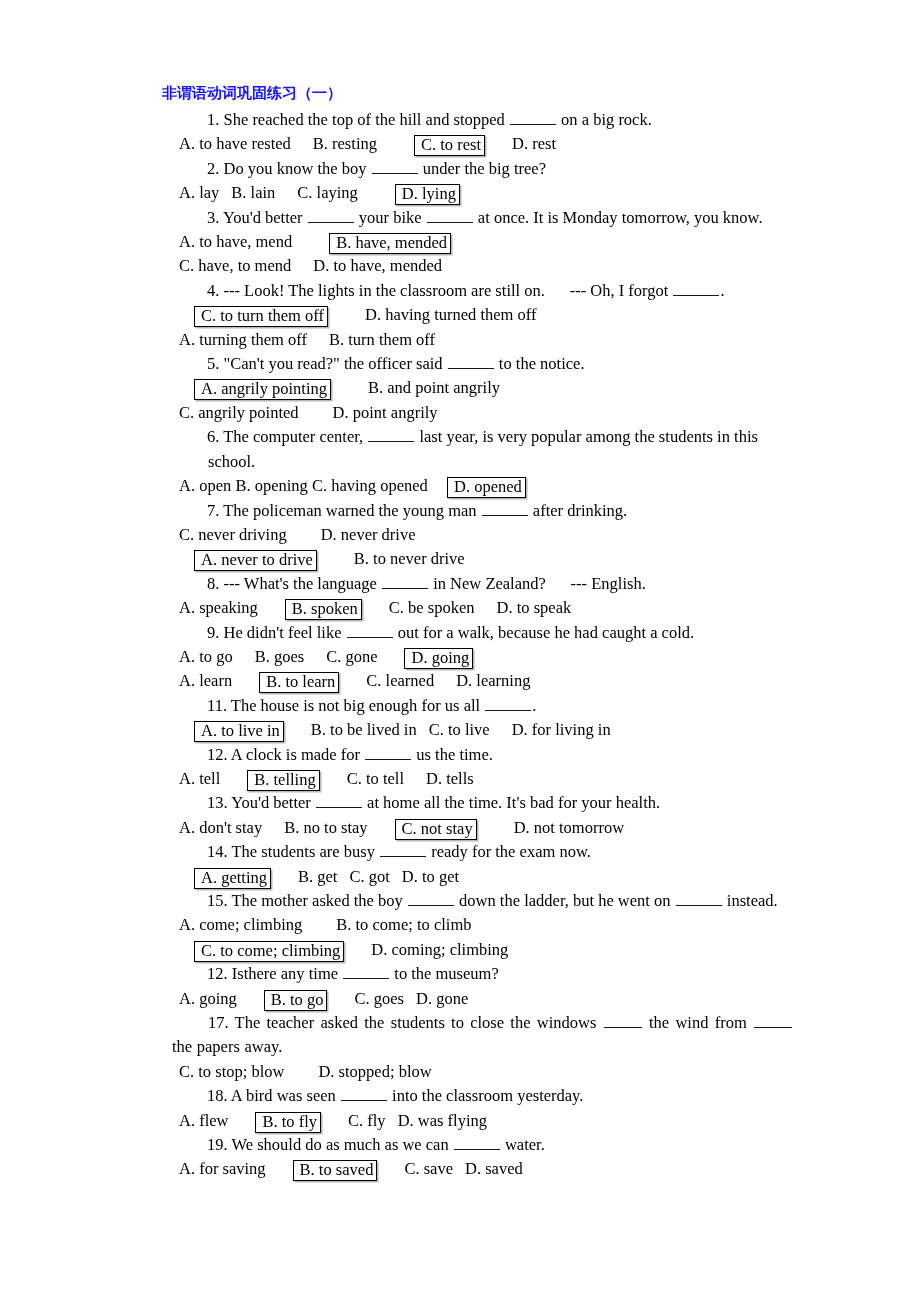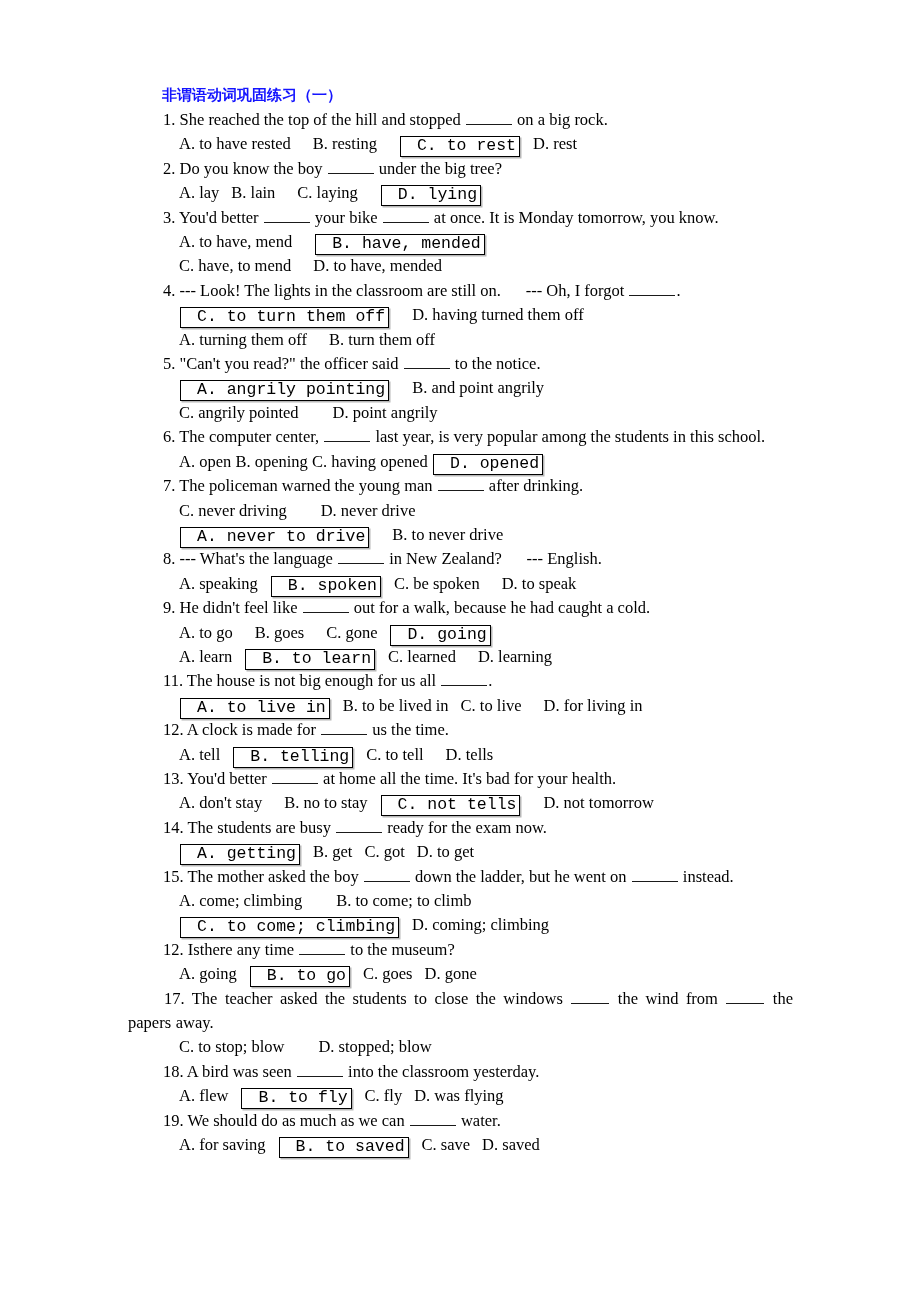--- a/index.html
+++ b/index.html
@@ -26,21 +26,21 @@
   }
   .content {
     position: absolute;
     left: 128px;
     top: 84px;
     width: 665px;
   }
 
   
   .doc-title {
-    font-family: Liberation Serif, serif;
+    font-family: Liberation Mono, monospace;
     font-weight: bold;
     font-size: 15px;
     color: #1414ff;
     line-height: 22px;
     margin: 0 0 2px 34px;
     letter-spacing: 0px;
     white-space: nowrap;
   }
 
   
@@ -48,20 +48,21 @@
 
   .line {
     font-size: 16.5px;
     line-height: 24.4px;
     margin: 0;
     white-space: pre-wrap;
   }
   .q-line {
     padding-left: 36px;
     text-indent: -1px;
+    margin-left: 44px;
   }
   .opt-line {
     padding-left: 51px;
   }
   
   .q-line.wrap {
     padding-left: 0;
     text-indent: 36px;
     text-align: justify;
     text-align-last: left;
@@ -78,26 +79,25 @@
     margin: 0 1px;
   }
   .blank.w1 { width: 46px; }
   .blank.w3 { width: 38px; }
 
   
   .boxed {
     display: inline-block;
     border: 1px solid #000000;
     box-shadow: 1.5px 1.5px 0 0 #b8b8b8;
-    padding: 0px 3px 1px 16px;
-    margin: 0 1px;
+    padding: 0px 3px 1px 6px;
+    margin: 0 15px;
     line-height: 18px;
     position: relative;
     top: 1px;
-    font-family: Liberation Mono, monospace;
   }
 
   .gap-s { display: inline-block; width: 12px; }
   .gap-m { display: inline-block; width: 22px; }
   .gap-l { display: inline-block; width: 34px; }
 </style>
 </head>
 <body>
 
 <div class="page">
@@ -152,21 +152,21 @@
         <div class="q-block">
           <div class="line q-line"><span>11.</span> <span>The house is not big enough for us all</span> <span class="blank w1"></span><span>.</span></div>
           <div class="line opt-line"><span class="boxed">A. to live in</span><span class="gap-s"></span><span class="">B. to be lived in</span><span class="gap-s"></span><span class="">C. to live</span><span class="gap-m"></span><span class="">D. for living in</span></div>
         </div>
         <div class="q-block">
           <div class="line q-line"><span>12.</span> <span>A clock is made for</span> <span class="blank w1"></span> <span>us the time.</span></div>
           <div class="line opt-line"><span class="">A. tell</span><span class="gap-s"></span><span class="boxed">B. telling</span><span class="gap-s"></span><span class="">C. to tell</span><span class="gap-m"></span><span class="">D. tells</span></div>
         </div>
         <div class="q-block">
           <div class="line q-line"><span>13.</span> <span>You'd better</span> <span class="blank w1"></span> <span>at home all the time. It's bad for your health.</span></div>
-          <div class="line opt-line"><span class="">A. don't stay</span><span class="gap-m"></span><span class="">B. no to stay</span><span class="gap-s"></span><span class="boxed">C. not tells</span><span class="gap-m"></span><span class="">D. not tomorrow</span></div>
+          <div class="line opt-line"><span class="">A. don't stay</span><span class="gap-m"></span><span class="">B. no to stay</span><span class="gap-s"></span><span class="boxed">C. not stay</span><span class="gap-m"></span><span class="">D. not tomorrow</span></div>
         </div>
         <div class="q-block">
           <div class="line q-line"><span>14.</span> <span>The students are busy</span> <span class="blank w1"></span> <span>ready for the exam now.</span></div>
           <div class="line opt-line"><span class="boxed">A. getting</span><span class="gap-s"></span><span class="">B. get</span><span class="gap-s"></span><span class="">C. got</span><span class="gap-s"></span><span class="">D. to get</span></div>
         </div>
         <div class="q-block">
           <div class="line q-line"><span>15.</span> <span>The mother asked the boy</span> <span class="blank w1"></span> <span>down the ladder, but he went on</span> <span class="blank w1"></span> <span>instead.</span></div>
           <div class="line opt-line"><span class="">A. come; climbing</span><span class="gap-l"></span><span class="">B. to come; to climb</span></div>
           <div class="line opt-line"><span class="boxed">C. to come; climbing</span><span class="gap-s"></span><span class="">D. coming; climbing</span></div>
         </div>

